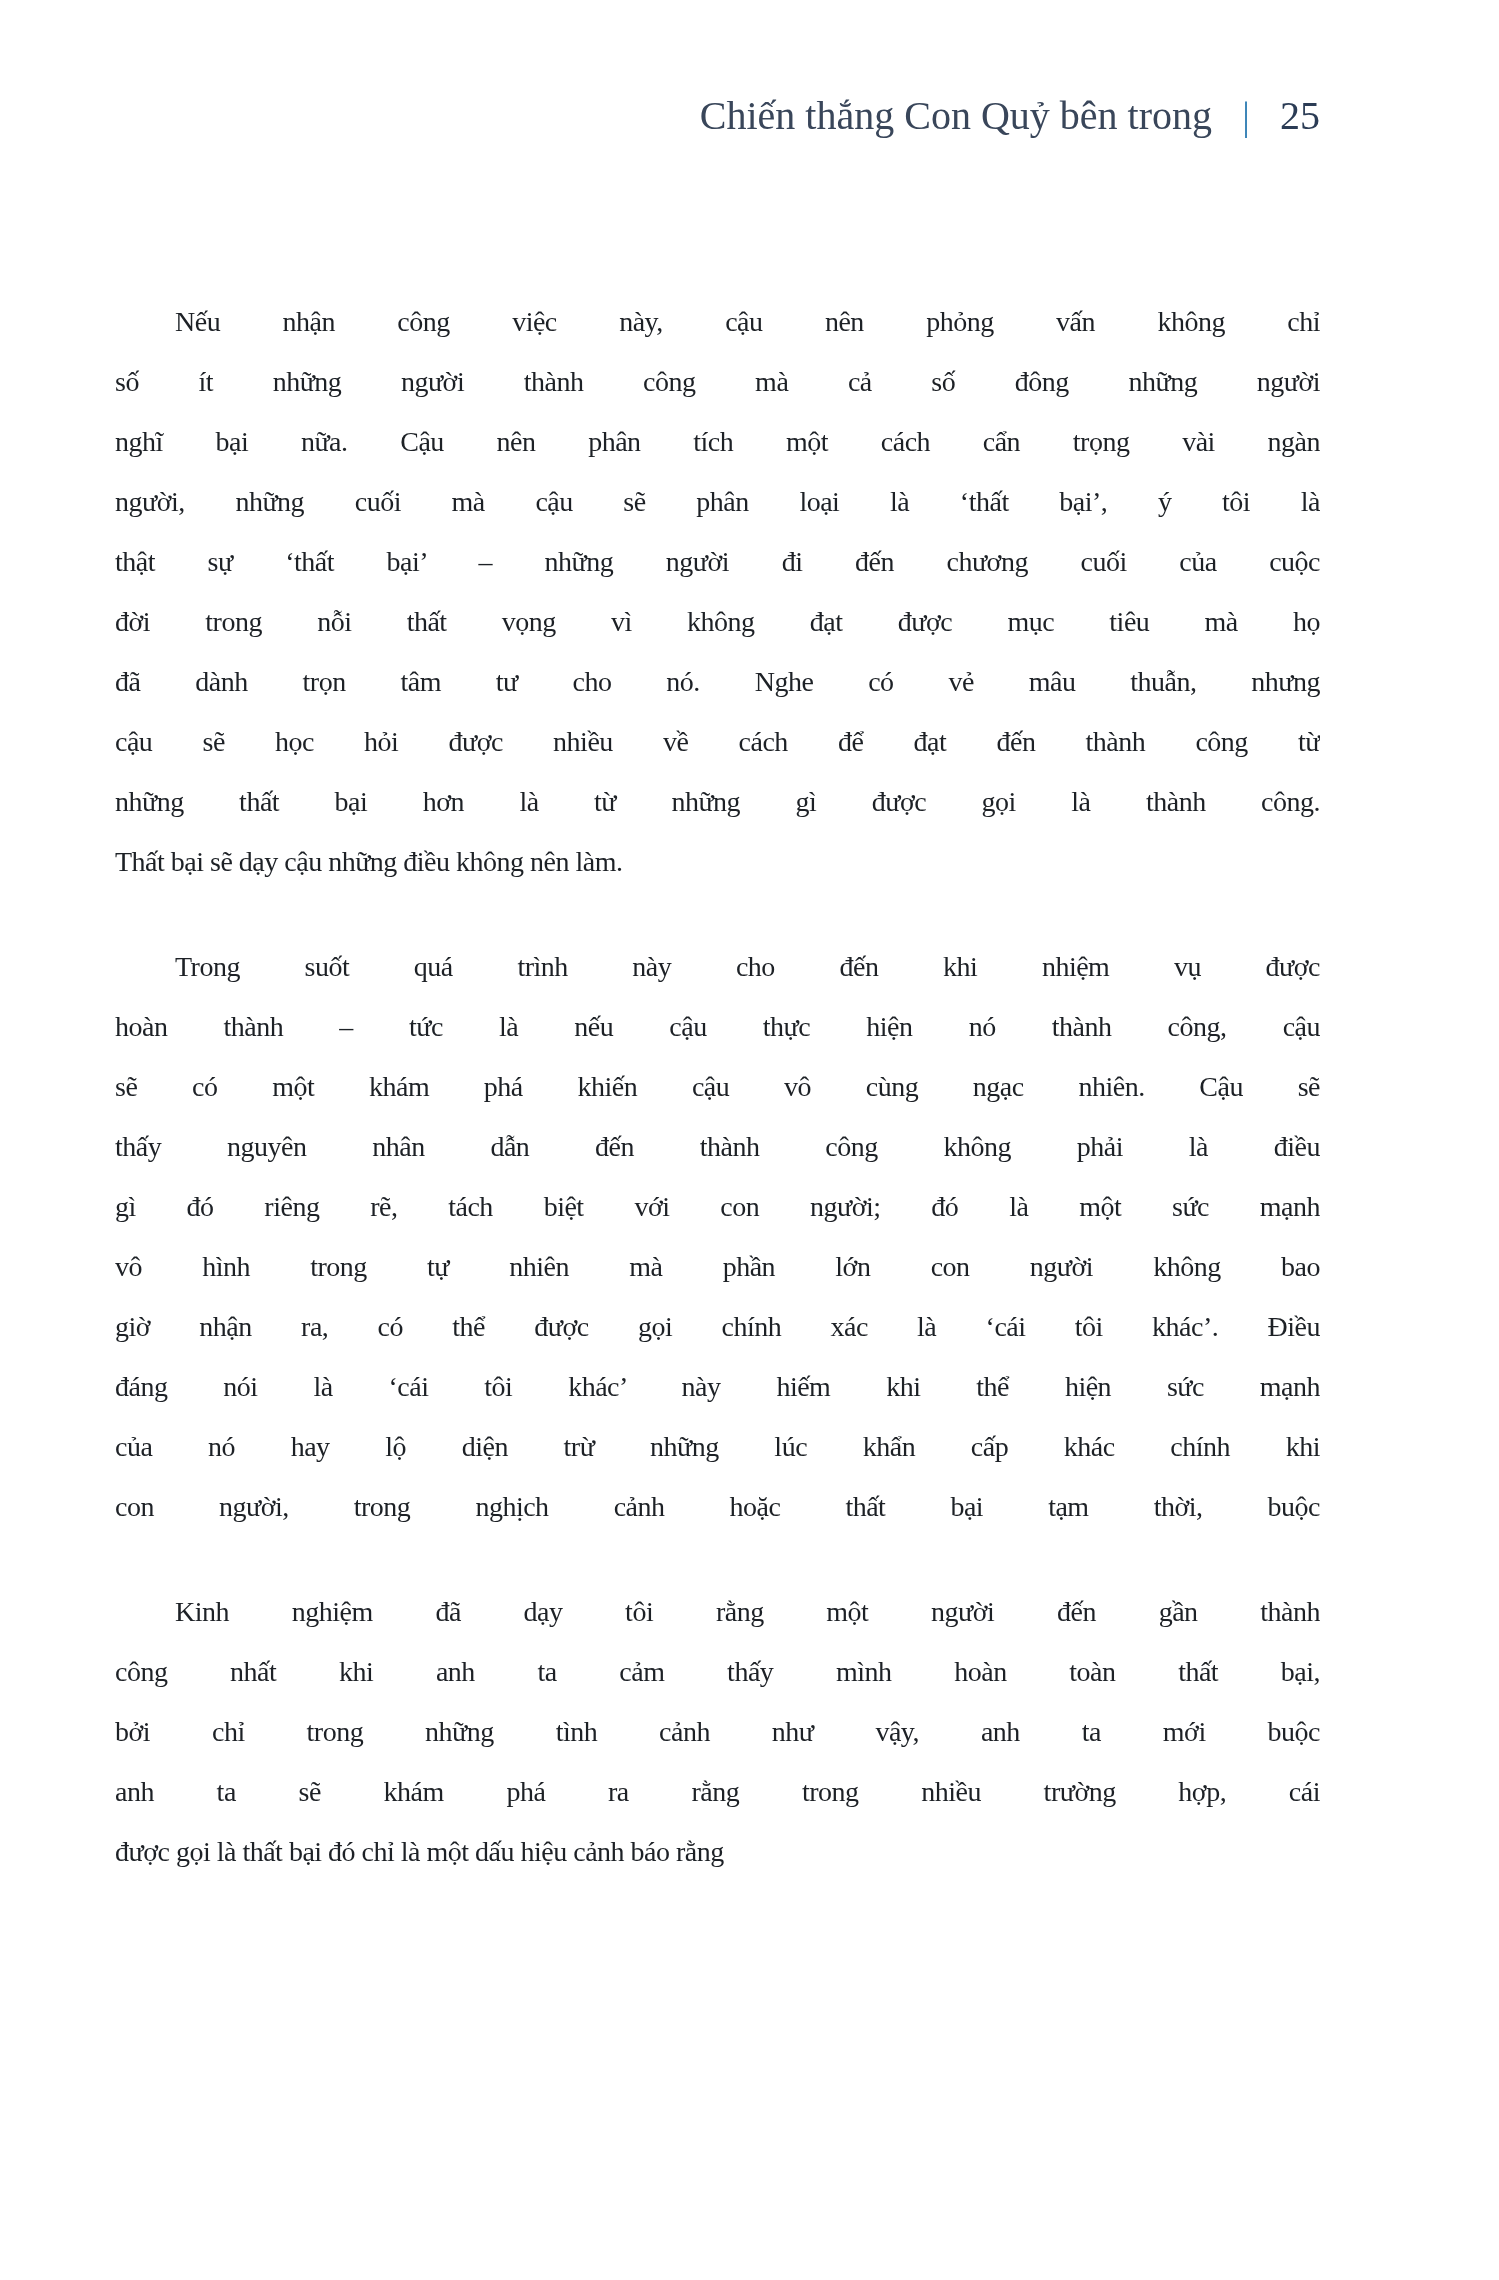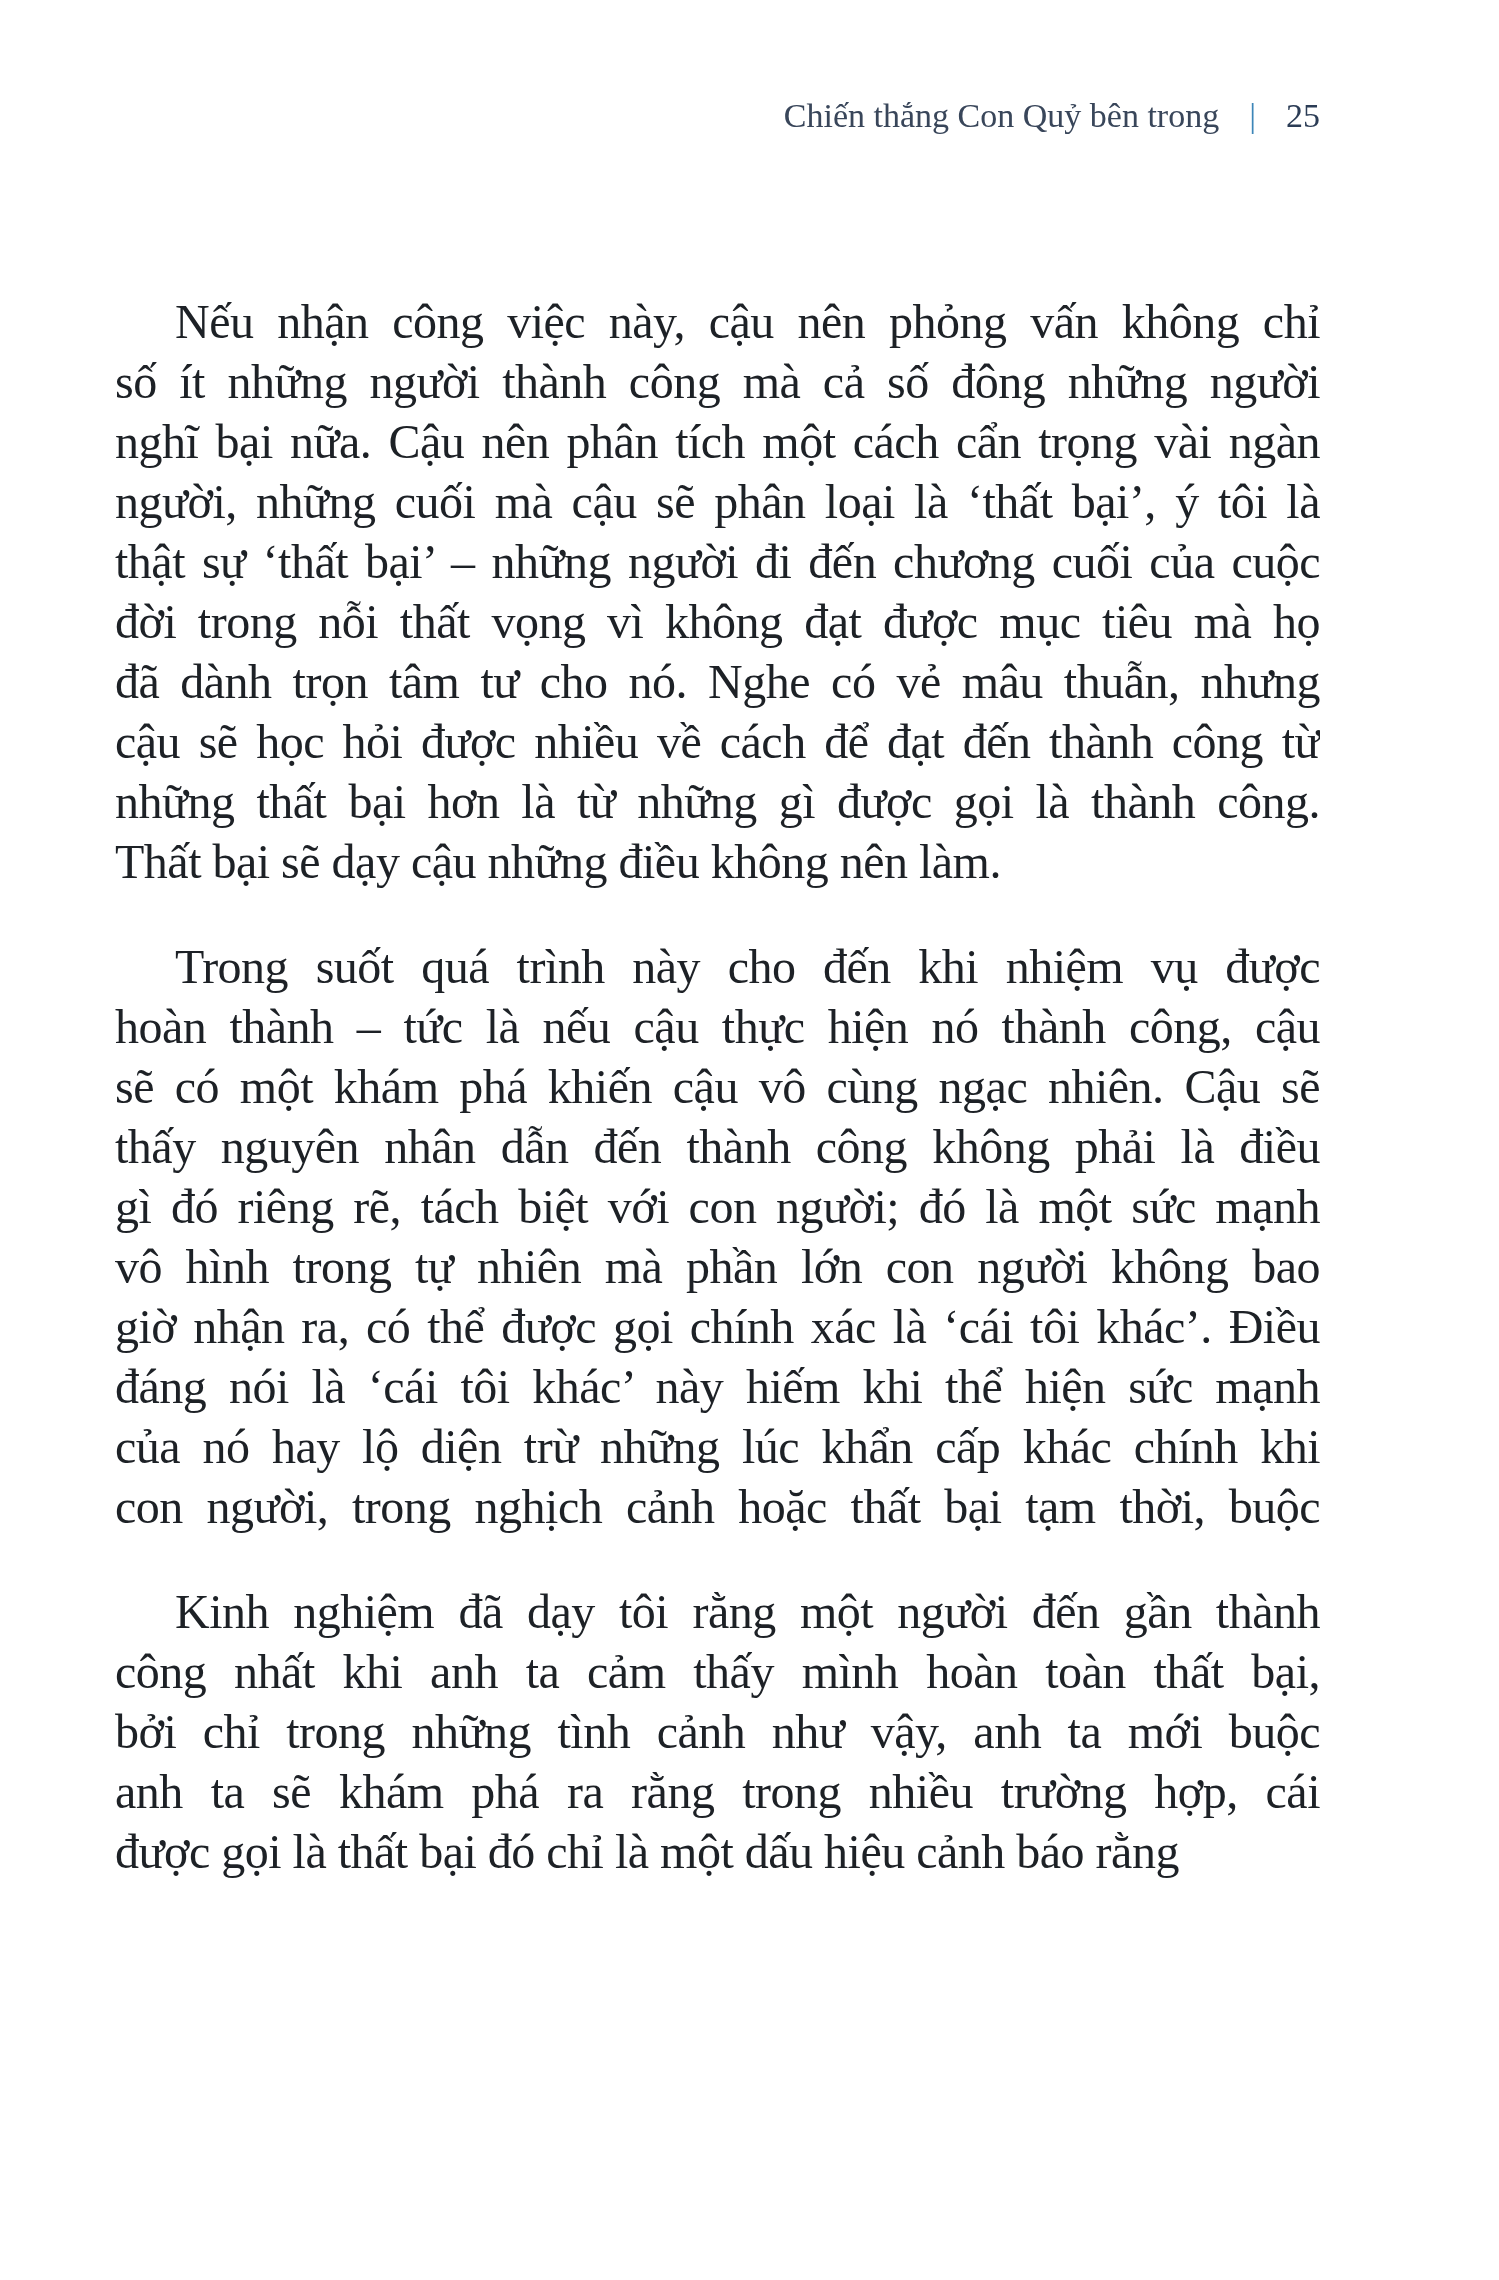--- a/index.html
+++ b/index.html
@@ -21,21 +21,21 @@
     top: 0;
     width: 1205px;
     height: 100%;
   }
   .running-header {
     position: absolute;
     top: 94px;
     left: 0;
     width: 100%;
     text-align: right;
-    font-size: 34px;
+    font-size: 40px;
     line-height: 44px;
     color: var(--header-text, #39465a);
     white-space: nowrap;
   }
   .running-header .sep {
     color: var(--separator, #3d86b8);
     margin: 0 30px;
   }
   .running-header .pagenum {
     color: var(--page-number, #2b3c55);
@@ -44,21 +44,21 @@
     position: absolute;
     top: 292px;
     left: 0;
     width: 100%;
     color: var(--body-text, #1d2126);
   }
   .paragraph {
     margin: 0 0 45px 0;
   }
   .line {
-    font-size: 48px;
+    font-size: 28px;
     line-height: 60px;
     height: 60px;
     letter-spacing: -0.5px;
     text-align: justify;
     text-align-last: justify;
     overflow: hidden;
   }
   .line.first {
     text-indent: 60px;
   }

